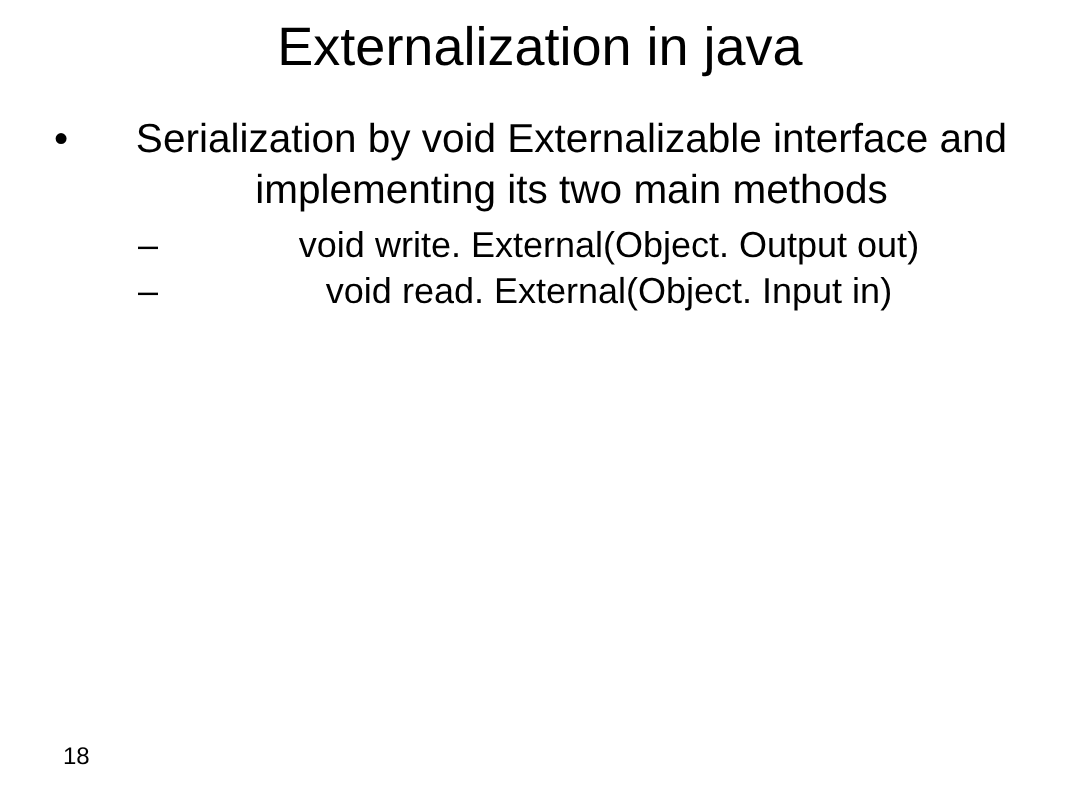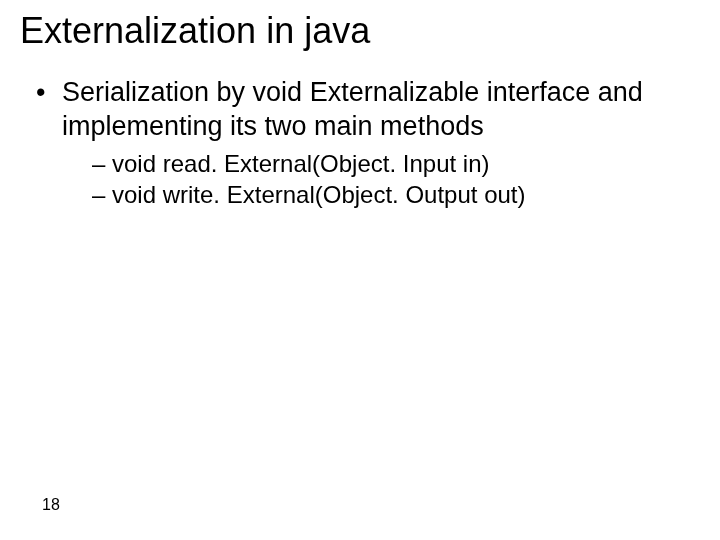--- a/index.html
+++ b/index.html
@@ -1,18 +1,19 @@
 <!DOCTYPE html>
 <html><head>
   <meta charset="utf-8">
   <style>
     * {
       margin: 0;
       padding: 0;
       box-sizing: border-box;
+      text-align: center;
     }
     body {
       width: 720px;
       height: 540px;
       background: #ffffff;
       font-family: Arial, Helvetica, sans-serif;
       color: #000000;
       position: relative;
       padding: 10px 20px 20px 20px;
     }
@@ -66,19 +67,19 @@
   </style>
 </head>
 <body>
 
 <h1 class="title">Externalization in java</h1>
 
 <ul class="bullets">
   <li>
     <span>Serialization by void Externalizable interface and implementing its two main methods</span>
     <ul class="sub-bullets">
+      <li>void write. External(Object. Output out)</li>
       <li>void read. External(Object. Input in)</li>
-      <li>void write. External(Object. Output out)</li>
     </ul>
   </li>
 </ul>
 
 <div class="page-number">18</div>
 
 </body></html>

